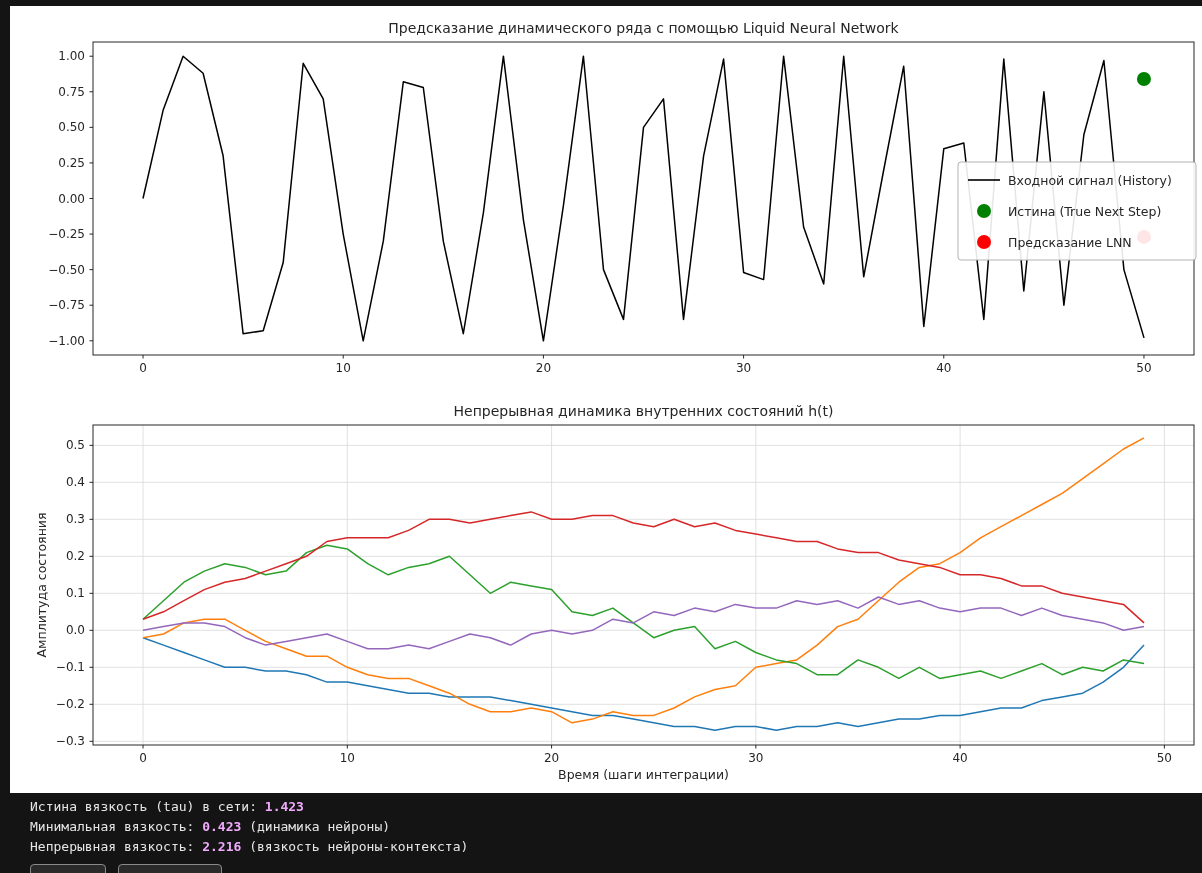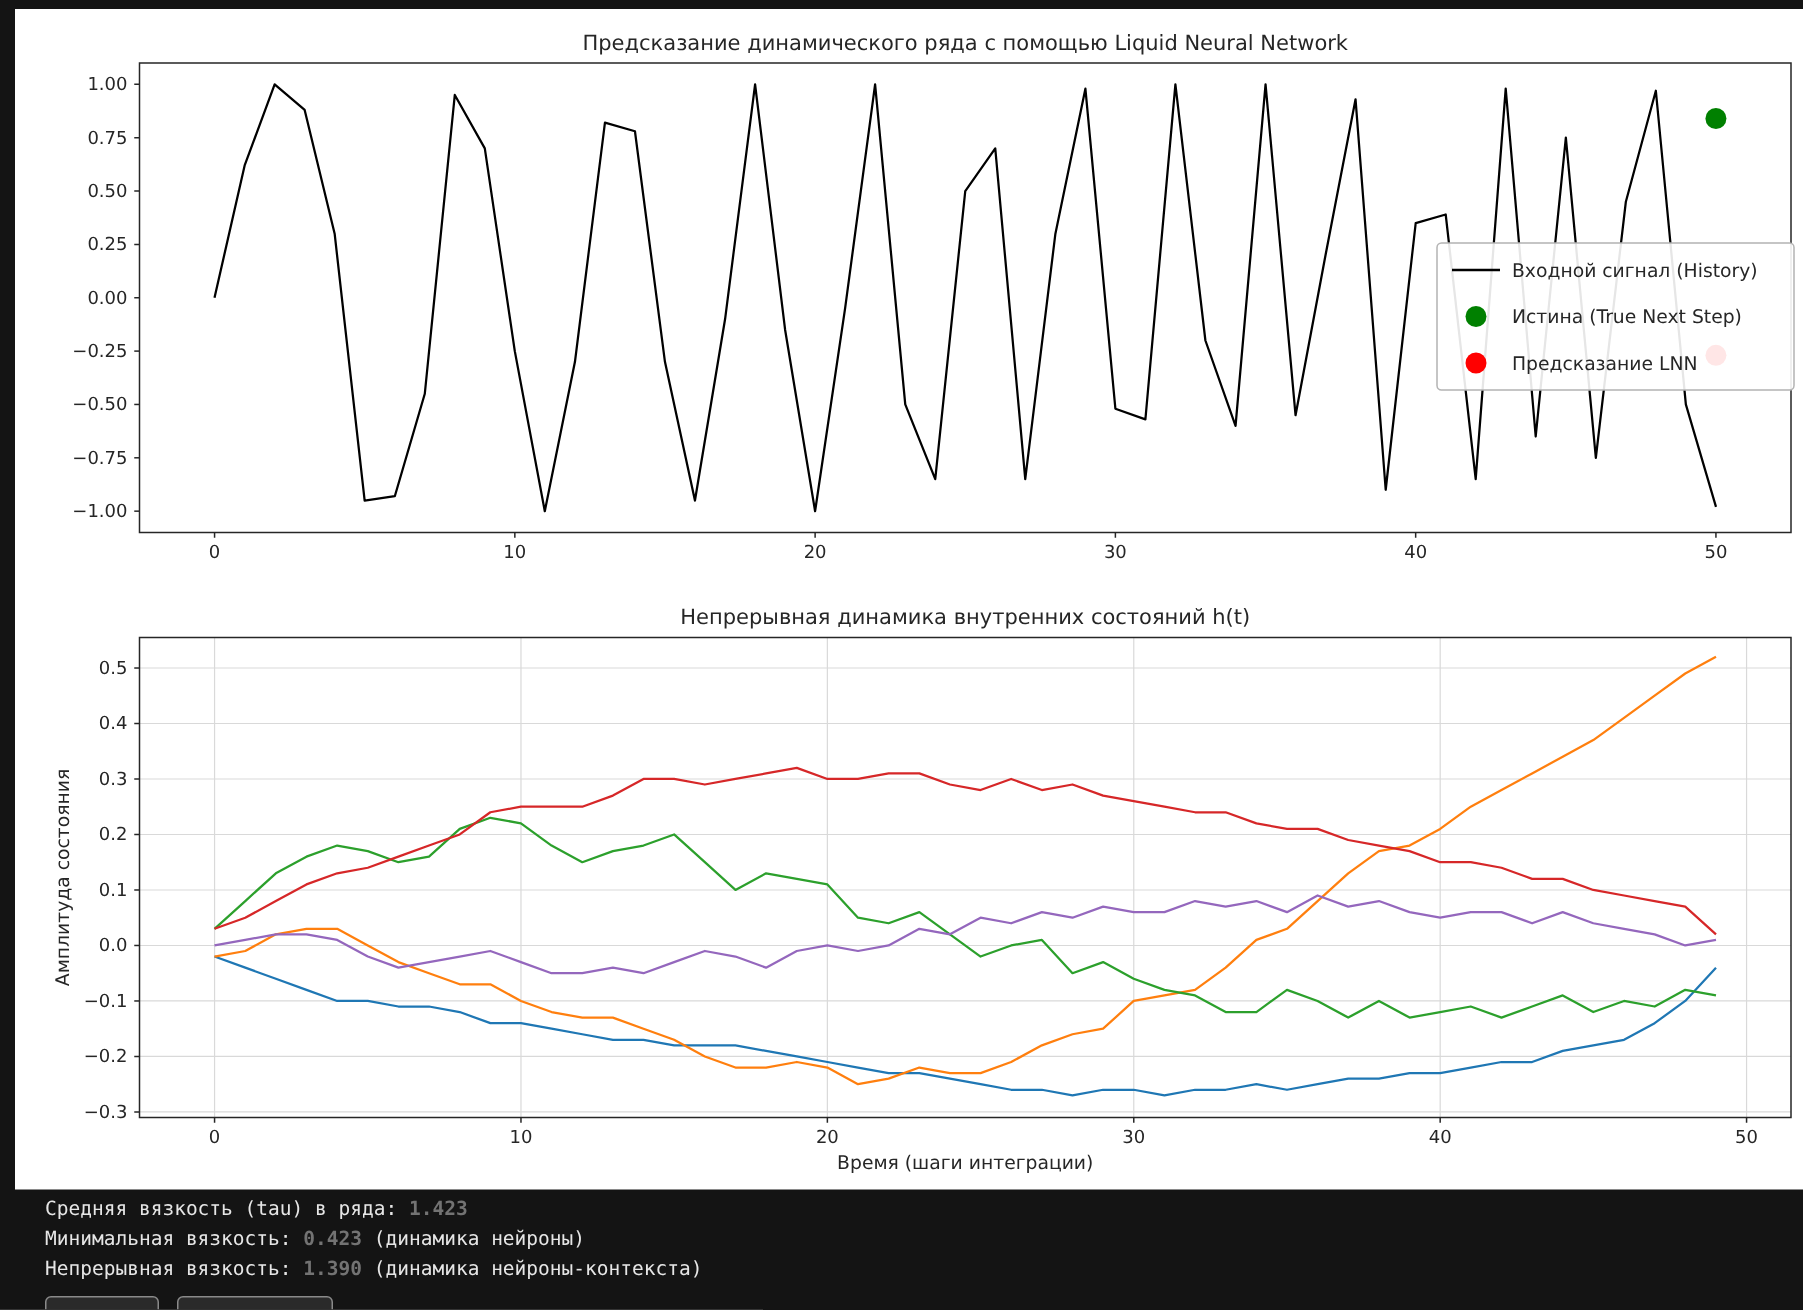--- a/index.html
+++ b/index.html
@@ -3,21 +3,21 @@
 <meta charset="utf-8">
 <style>
   html,body{margin:0;padding:0;background:#000;}
   .screen{position:relative;width:1202px;height:873px;background:#141414;overflow:hidden;
           font-family:"DejaVu Sans",sans-serif;}
   .figure{position:absolute;left:10px;top:6px;width:1192px;height:787px;background:#ffffff;}
   .figure svg{display:block;}
   svg text{font-family:"DejaVu Sans",sans-serif;}
   .console{position:absolute;left:30px;top:797px;color:#e6e6e6;
            font-family:"DejaVu Sans Mono","Liberation Mono",monospace;font-size:13px;line-height:20px;}
-  .console b{color:#737373;}
+  .console b{color:#f0abfc;}
   .btn-stub{position:absolute;top:864px;height:24px;border:1px solid #8a8a8a;border-radius:4px;
             background:#2a2a2a;box-sizing:border-box;}
   #btn1{left:30px;width:76px;}
   #btn2{left:118px;width:104px;}
 </style>
 </head>
 <body>
 
 <div class="screen">
 
@@ -122,21 +122,21 @@
           <line x1="79.5" y1="735.3005780346821" x2="83" y2="735.3005780346821" stroke="#262626"></line>
           <text x="75" y="739.3005780346821" fill="#262626" font-size="12" text-anchor="end">−0.3</text>
           <text x="633.5" y="410" fill="#262626" font-size="14" text-anchor="middle">Непрерывная динамика внутренних состояний h(t)</text>
           <text x="633.5" y="773" fill="#262626" font-size="12.5" text-anchor="middle">Время (шаги интеграции)</text>
           <text x="0" y="0" fill="#262626" font-size="12.5" text-anchor="middle" transform="translate(36,579) rotate(-90)">Амплитуда состояния</text>
         </g>
       </svg>
   </div>
 
   <div class="console">
-    <div class="console-line"><span>Средняя вязкость (tau) в ряда: </span><b>1.423</b><span></span></div>
+    <div class="console-line"><span>Истина вязкость (tau) в сети: </span><b>1.423</b><span></span></div>
     <div class="console-line"><span>Минимальная вязкость: </span><b>0.423</b><span> (динамика нейроны)</span></div>
-    <div class="console-line"><span>Непрерывная вязкость: </span><b>1.390</b><span> (динамика нейроны-контекста)</span></div>
+    <div class="console-line"><span>Непрерывная вязкость: </span><b>2.216</b><span> (вязкость нейроны-контекста)</span></div>
   </div>
 
   <div class="btn-stub" id="btn1"></div>
   <div class="btn-stub" id="btn2"></div>
 
 </div>
 
 </body></html>

